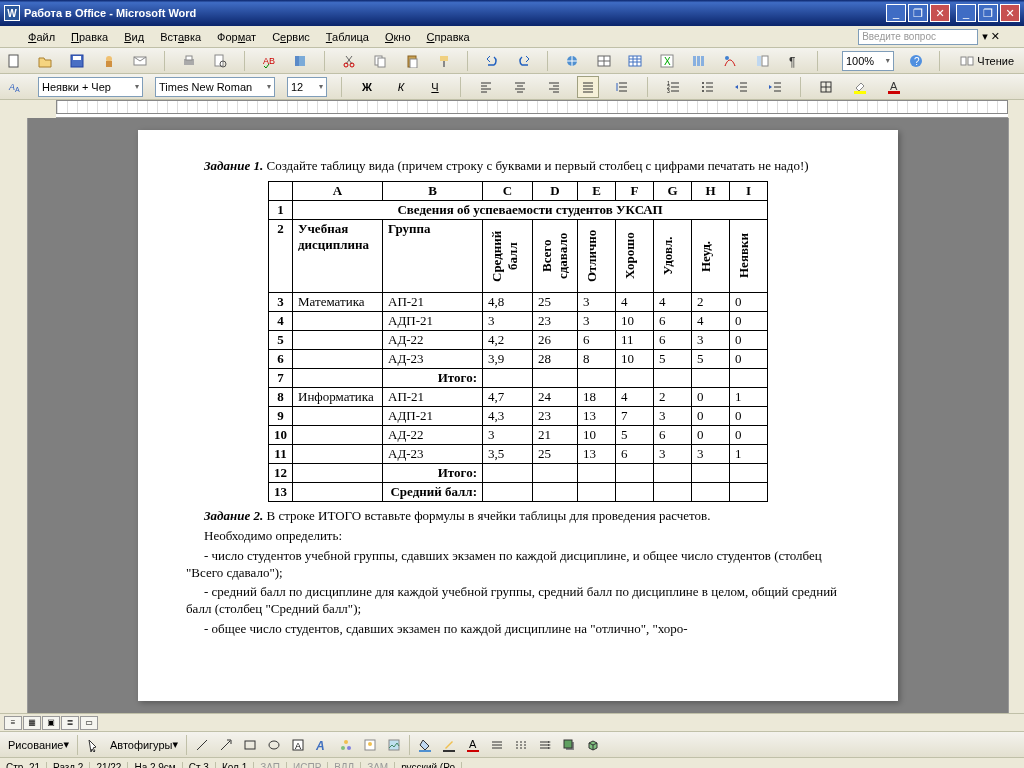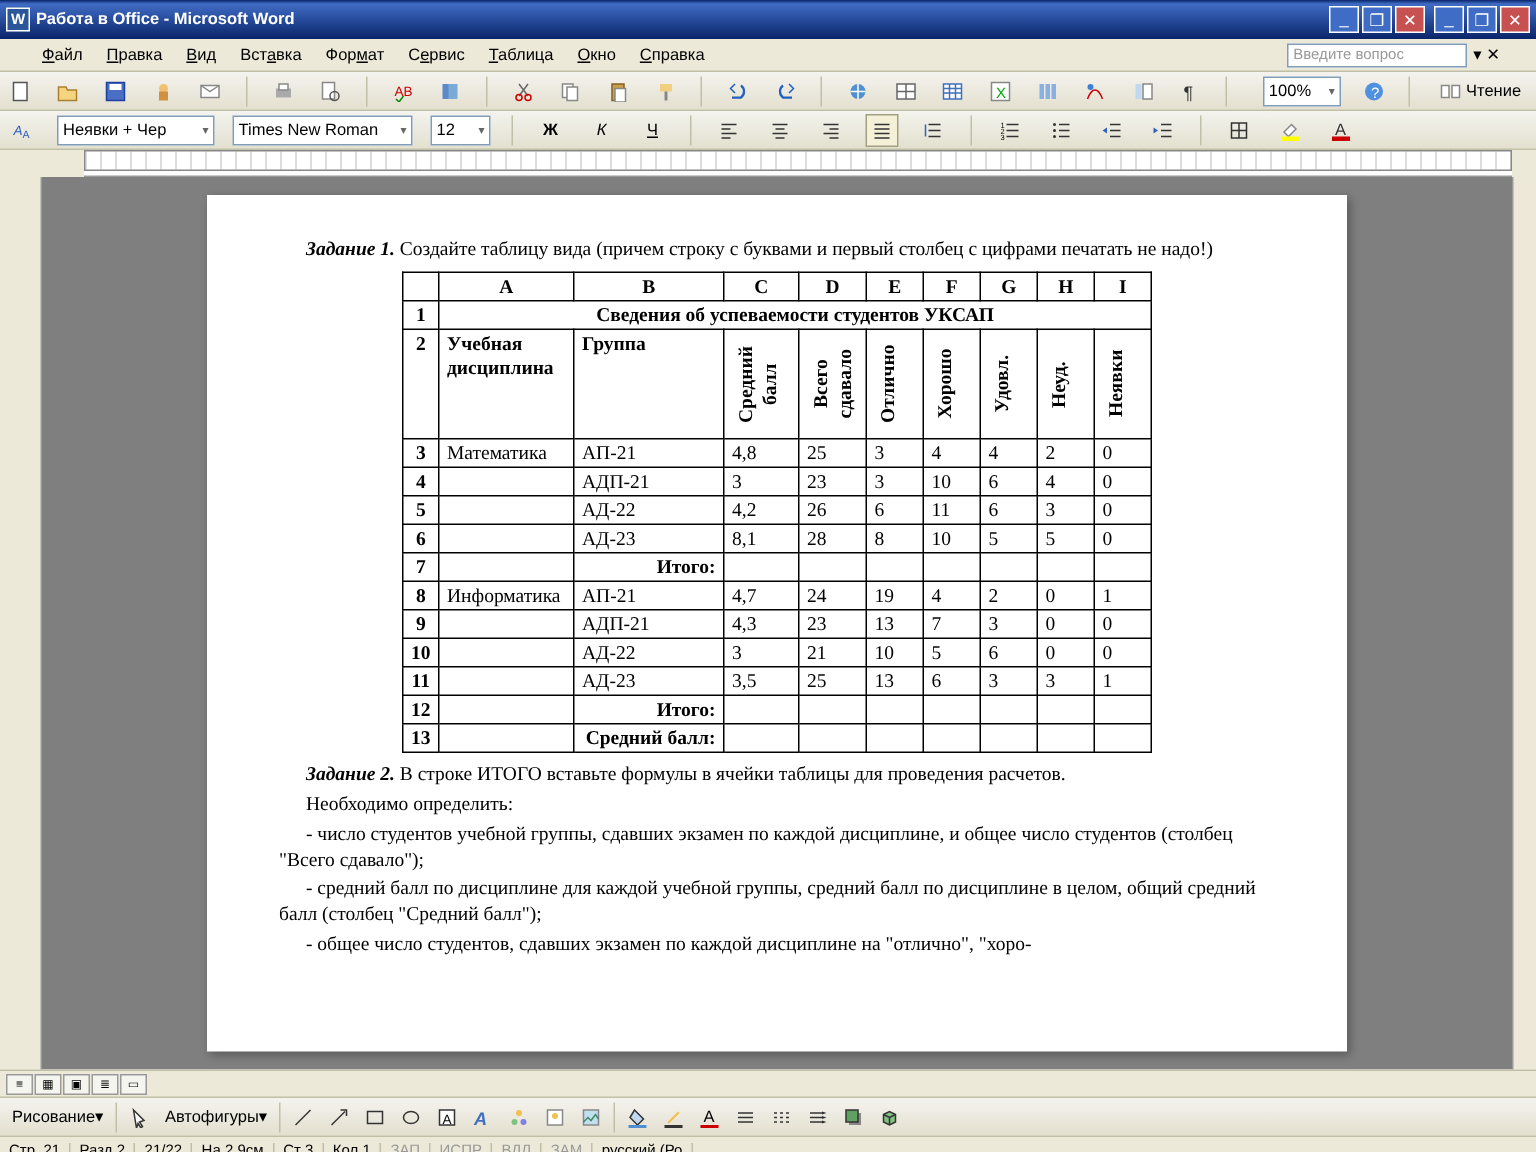--- a/index.html
+++ b/index.html
@@ -435,21 +435,21 @@
               <td>6</td>
               <td>11</td>
               <td>6</td>
               <td>3</td>
               <td>0</td>
             </tr>
         <tr>
               <td class="rownum">6</td>
               <td></td>
               <td>АД-23</td>
-              <td>8,1</td>
+              <td>3,9</td>
               <td>28</td>
               <td>8</td>
               <td>10</td>
               <td>5</td>
               <td>5</td>
               <td>0</td>
             </tr>
         <tr>
               <td class="rownum">7</td>
               <td></td>
@@ -461,21 +461,21 @@
               <td></td>
               <td></td>
               <td></td>
             </tr>
         <tr>
               <td class="rownum">8</td>
               <td>Информатика</td>
               <td>АП-21</td>
               <td>4,7</td>
               <td>24</td>
-              <td>19</td>
+              <td>18</td>
               <td>4</td>
               <td>2</td>
               <td>0</td>
               <td>1</td>
             </tr>
         <tr>
               <td class="rownum">9</td>
               <td></td>
               <td>АДП-21</td>
               <td>4,3</td>

